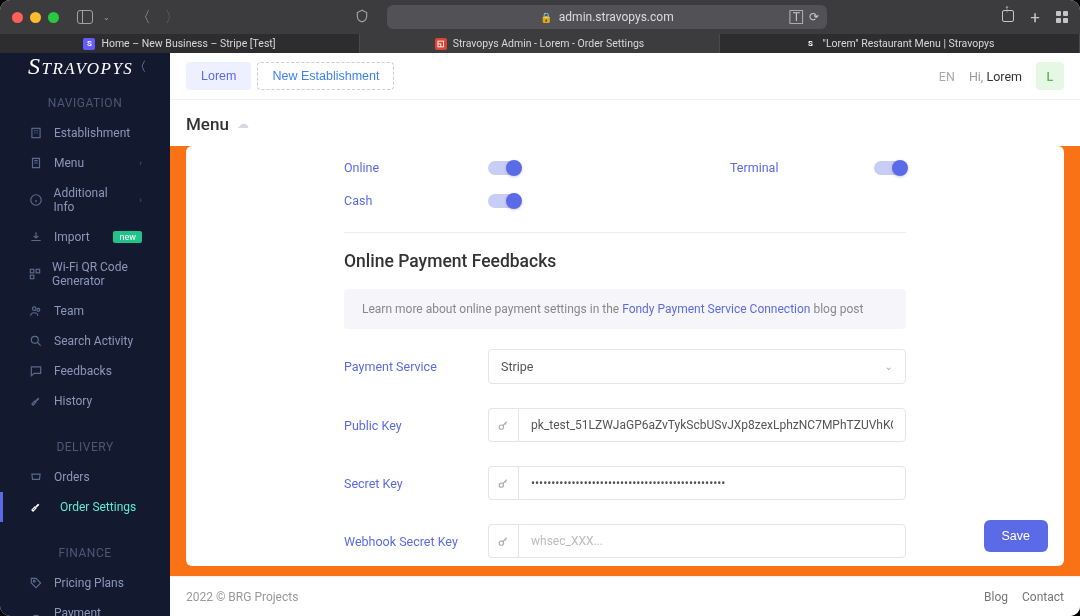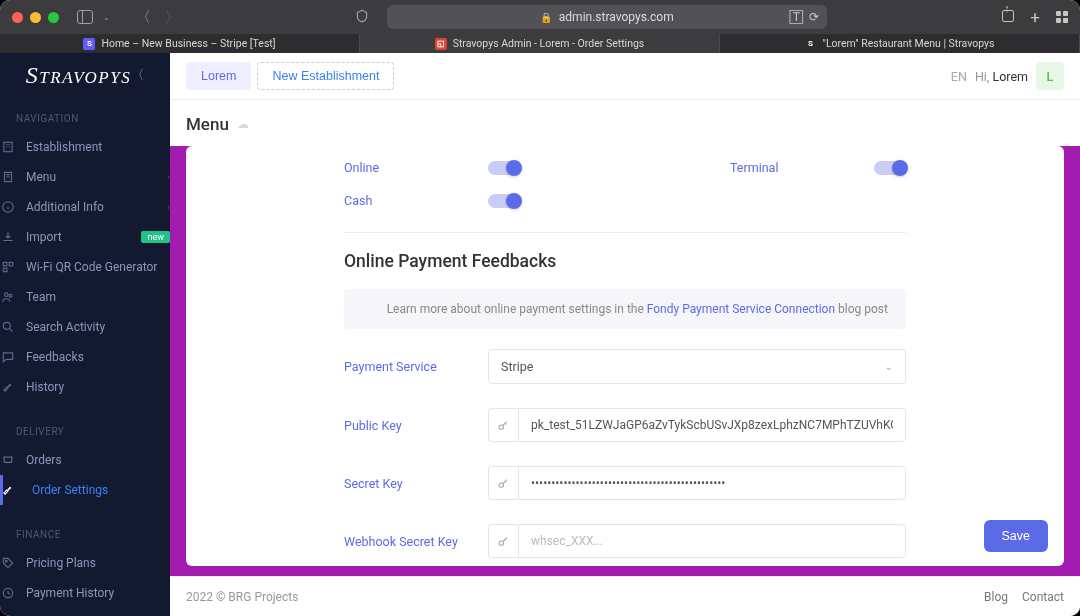--- a/index.html
+++ b/index.html
@@ -34,68 +34,68 @@
     .b-tab { flex: 1; display: flex; align-items: center; justify-content: center; gap: 6px; color: #d8d8d8; font-size: 10.5px; border-right: 1px solid #4a4a4d; }
     .b-tab.active { background: #3c3c3e; }
     .b-tab .favicon { width: 12px; height: 12px; border-radius: 2px; display: flex; align-items: center; justify-content: center; font-size: 8px; font-weight: bold; }
     .fv-stripe { background: #635bff; color: #fff; }
     .fv-red { background: #d84736; color: #fff; }
     .fv-dark { background: #2d2d2d; color: #fff; border-radius: 50%; }
 
     
     .app { flex: 1; display: flex; overflow: hidden; }
     .sidebar { width: 170px; background: #131a30; color: #95a0bf; display: flex; flex-direction: column; font-size: 12px; }
-    .logo-row { height: 50px; display: flex; align-items: center; padding: 0 15px; justify-content: center; }
+    .logo-row { height: 50px; display: flex; align-items: center; padding: 0 28px; justify-content: flex-start; }
     .logo { font-family: Georgia, serif; font-size: 17px; letter-spacing: 1.5px; color: #fff; font-style: italic; }
     .logo .big { font-size: 24px; }
     .collapse-btn { color: #95a0bf; font-size: 13px; }
     .nav-section { padding: 8px 0; }
-    .nav-title { font-size: 10px; letter-spacing: 0.5px; padding: 8px 16px; color: #4d5875; text-transform: uppercase; }
-    .nav-item { display: flex; align-items: center; gap: 10px; padding: 8px 0; color: #8c97b8; position: relative; cursor: pointer; }
-    .nav-item.active { color: #3b82f6; gap: 16px; }
+    .nav-title { font-size: 12px; letter-spacing: 0.5px; padding: 8px 16px; color: #4d5875; text-transform: uppercase; text-align: center; }
+    .nav-item { display: flex; align-items: center; gap: 10px; padding: 8px 28px; color: #8c97b8; position: relative; cursor: pointer; }
+    .nav-item.active { color: #5eead4; gap: 16px; }
     .nav-item.active::before { content: ""; position: absolute; left: 0; top: 0; bottom: 0; width: 3px; background: #5b6be8; }
     .nav-item .ico { width: 16px; display: flex; justify-content: center; color: #5c688c; }
     .nav-item.active .ico { color: #fff; }
     .nav-item .chev { margin-left: auto; font-size: 9px; color: #4d5875; }
     .badge-new { margin-left: auto; background: #22c38a; color: #fff; font-size: 9px; padding: 1px 6px; border-radius: 2px; }
 
     
     .main { flex: 1; display: flex; flex-direction: column; background: #fff; overflow: hidden; }
     .topbar { height: 47px; display: flex; align-items: center; padding: 0 16px; border-bottom: 1px solid #f0f0f0; }
     .tab-nav { display: flex; gap: 6px; }
     .tab-btn { padding: 6px 14px; border-radius: 4px; font-size: 12.5px; color: #3b82f6; border: 1px solid transparent; background: transparent; cursor: pointer; }
     .tab-btn.active { background: #eef0ff; color: #5b6be8; }
     .tab-btn.dashed { border: 1px dashed #ccc; }
-    .user-area { margin-left: auto; display: flex; align-items: center; gap: 8px; font-size: 12.5px; }
+    .user-area { margin-left: auto; display: flex; align-items: center; gap: 14px; font-size: 12.5px; }
     .lang { color: #aaa; }
     .hi { color: #999; }
     .uname { color: #333; }
     .avatar { width: 28px; height: 28px; border-radius: 4px; background: #e6f7e6; color: #5cb85c; display: flex; align-items: center; justify-content: center; font-weight: 500; }
 
     .page-title-bar { padding: 14px 16px 12px; display: flex; align-items: center; gap: 8px; }
     .page-title { font-size: 17px; font-weight: 500; color: #333; }
     .cloud { color: #d8d8e0; font-size: 12px; }
 
-    .content-wrap { flex: 1; background: #a21caf; padding: 0 16px 0; overflow: hidden; position: relative; }
+    .content-wrap { flex: 1; background: #f97316; padding: 0 16px 0; overflow: hidden; position: relative; }
     .card { background: #fff; border-radius: 6px; padding: 0 0 18px; height: 420px; overflow: hidden; }
 
     .card-inner { padding-left: 158px; padding-right: 158px; }
 
     .toggles-row { display: flex; gap: 110px; padding-top: 14px; }
     .toggle-group { display: flex; align-items: center; gap: 0; }
     .toggle-label { font-size: 12.5px; color: #5b6be8; width: 144px; }
     .switch { width: 32px; height: 14px; background: #c8cdf5; border-radius: 10px; position: relative; cursor: pointer; }
     .switch::after { content: ""; position: absolute; width: 16px; height: 16px; background: #5b6be8; border-radius: 50%; top: -1px; right: -2px; box-shadow: 0 1px 3px rgba(0,0,0,0.2); }
     .toggle-group.second { margin-left: auto; }
     .toggles-row2 { padding-top: 18px; }
 
     .divider { height: 1px; background: #eee; margin: 24px 0 18px; }
 
     .section-heading { font-size: 17.5px; font-weight: 500; color: #333; margin-bottom: 18px; }
-    .info-banner { background: #f6f6fa; border-radius: 4px; padding: 13px 18px; font-size: 12px; color: #888; margin-bottom: 20px; text-align: right; }
+    .info-banner { background: #f6f6fa; border-radius: 4px; padding: 13px 18px; font-size: 12px; color: #888; margin-bottom: 20px; }
     .info-banner a { color: #5b6be8; text-decoration: none; }
 
     .form-row { display: flex; align-items: center; margin-bottom: 24px; }
     .form-label { width: 144px; font-size: 12.5px; color: #5b6be8; flex-shrink: 0; }
     .form-control { flex: 1; }
     .select-box { border: 1px solid #e4e4ec; border-radius: 4px; padding: 9px 12px; font-size: 12.5px; color: #555; display: flex; justify-content: space-between; align-items: center; cursor: pointer; }
     .select-box .sel-chev { color: #aaa; font-size: 10px; }
     .input-group { display: flex; }
     .input-addon { width: 30px; border: 1px solid #e4e4ec; border-right: none; border-radius: 4px 0 0 4px; display: flex; align-items: center; justify-content: center; color: #aaa; font-size: 12px; }
     .text-input { flex: 1; border: 1px solid #e4e4ec; border-radius: 0 4px 4px 0; padding: 9px 12px; font-size: 12px; color: #555; outline: none; font-family: inherit; }

